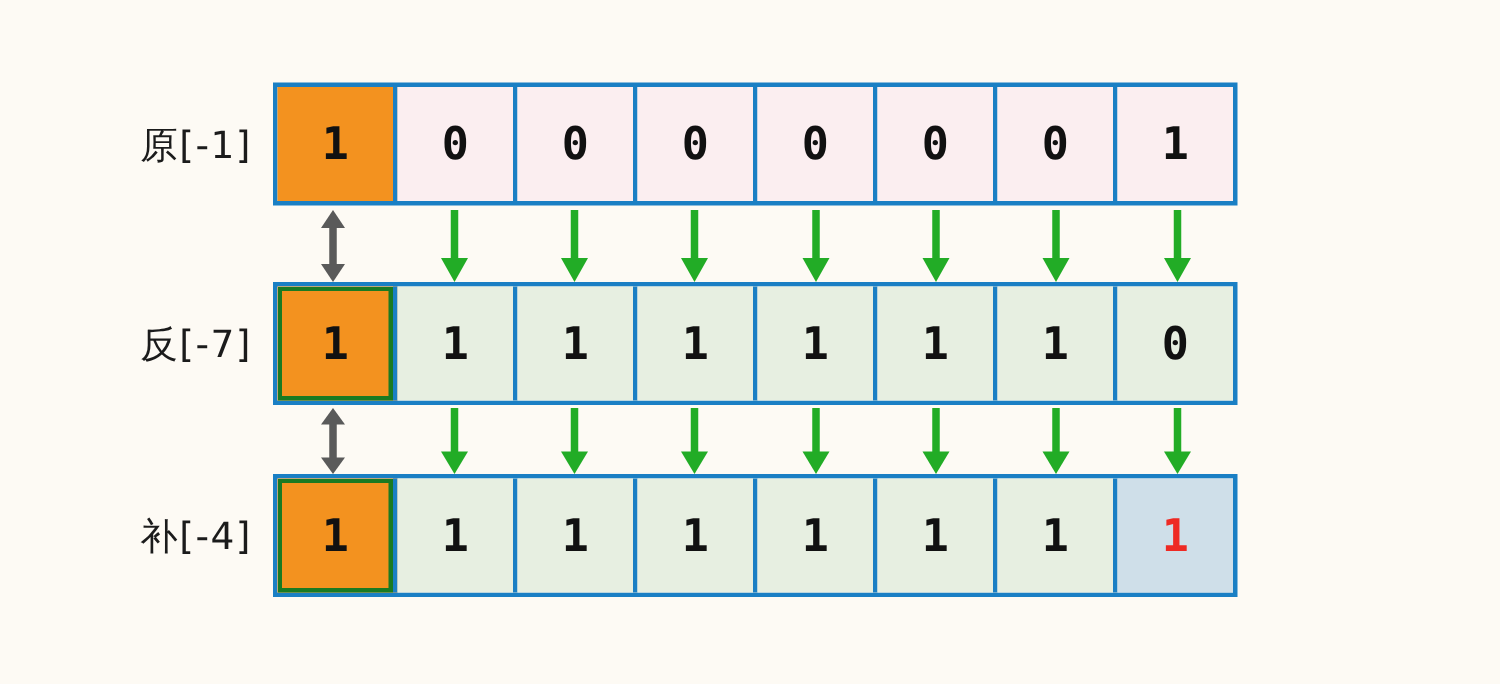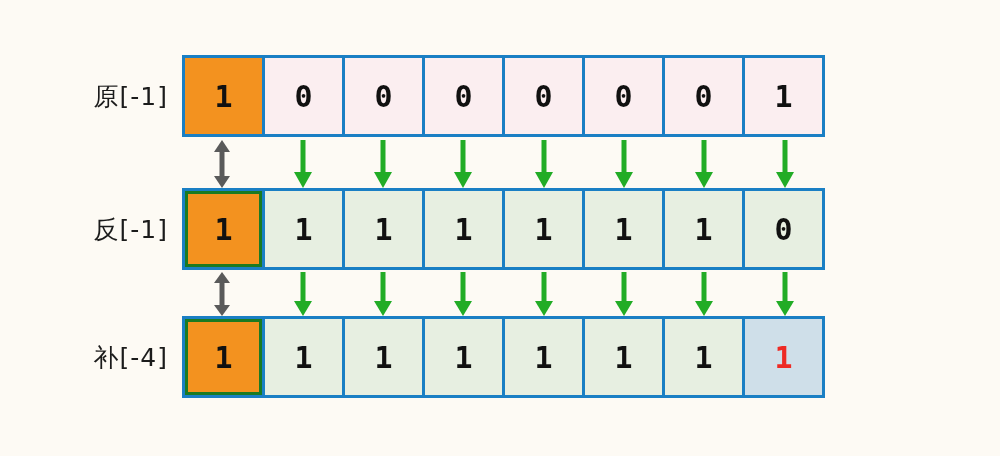--- a/index.html
+++ b/index.html
@@ -170,21 +170,21 @@
     </div>
     <div class="arrow-slot">
       <svg class="arrow-svg" width="22" height="48" viewBox="0 0 22 48">
         <line x1="11" y1="0" x2="11" y2="34" stroke="#22ac26" stroke-width="5"></line>
         <polygon points="11,48 2,32 20,32" fill="#22ac26"></polygon>
       </svg>
     </div>
   </div>
 
   <div class="label-wrap" style="top:188px;">
-    <div class="row-label">反[-1]</div>
+    <div class="row-label">反[-7]</div>
   </div>
 
   <div class="bit-row" style="top:188px;">
     <div class="bit-cell fill-orange sign-outline">1</div>
     <div class="bit-cell fill-green">1</div>
     <div class="bit-cell fill-green">1</div>
     <div class="bit-cell fill-green">1</div>
     <div class="bit-cell fill-green">1</div>
     <div class="bit-cell fill-green">1</div>
     <div class="bit-cell fill-green">1</div>

